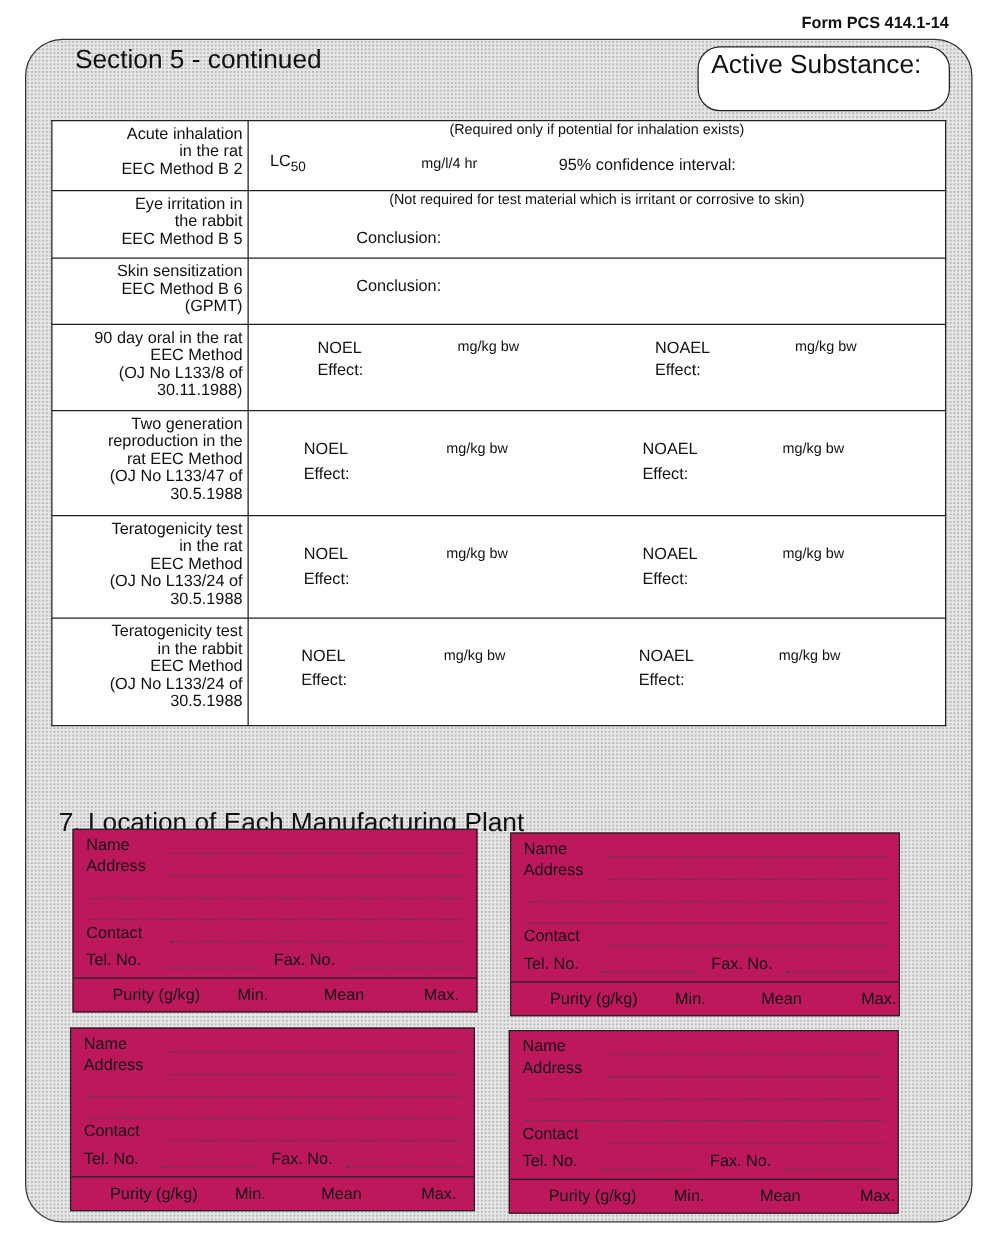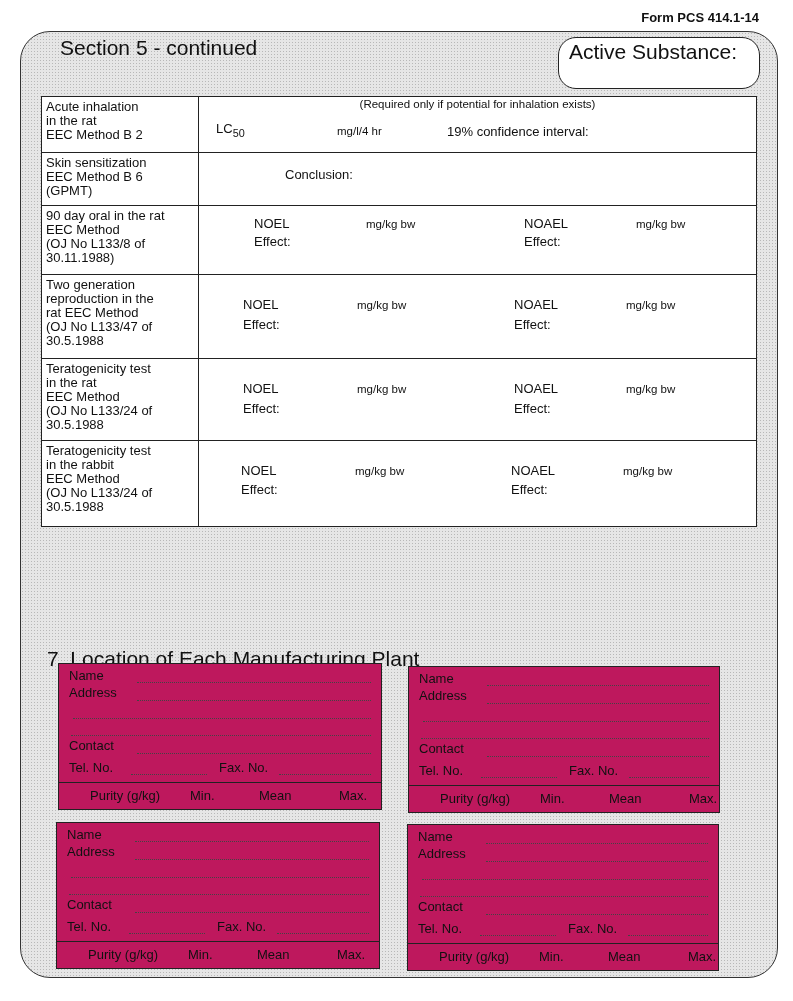--- a/index.html
+++ b/index.html
@@ -6,21 +6,21 @@
   body{width:793px;height:1001px;position:relative;font-family:"Liberation Sans",sans-serif;color:#111;overflow:hidden;}
   .formno{position:absolute;right:34px;top:10px;font-size:13px;font-weight:bold;}
   .frame{position:absolute;left:20px;top:31px;width:756px;height:945px;border:1.5px solid #333;border-radius:30px;
     background-color:#e6e6e6;
     background-image:radial-gradient(#b8b8b8 0.6px, transparent 0.8px);
     background-size:3px 3px;}
   .sec-title{position:absolute;left:60px;top:36px;font-size:21px;}
   .active{position:absolute;left:558px;top:37px;width:202px;height:52px;border:1.5px solid #222;border-radius:18px;background:#fff;font-size:21px;padding:0 0 0 10px;box-sizing:border-box;line-height:28px;}
   table.tox{position:absolute;left:41px;top:96px;width:716px;border-collapse:collapse;background:#fff;font-size:13px;}
   table.tox td{border:1.5px solid #222;vertical-align:top;padding:0;}
-  td.lab{width:148px;padding:3px 4px !important;line-height:14px;}
+  td.lab{width:148px;padding:3px 4px !important;line-height:14px;text-align:right;}
   td.body{position:relative;}
   .note{position:absolute;left:0;right:0;top:1px;text-align:center;font-size:11.5px;}
   .concl{position:absolute;left:86px;font-size:13px;}
   .abs{position:absolute;font-size:13px;white-space:nowrap;}
   .small{font-size:11.5px;}
   .h7{position:absolute;left:47px;top:635px;font-size:21px;margin-top:12px;}
   .plant{position:absolute;width:322px;height:145px;background:#be185d;border:1.5px solid #222;font-size:13px;}
   .plant .row{position:absolute;left:10px;right:8px;}
   .dots{position:absolute;border-bottom:1px dotted #444;height:0;}
   .purity{position:absolute;left:0;right:0;bottom:0;height:26px;border-top:1.5px solid #222;}
@@ -39,21 +39,32 @@
       <tr style="height:56px">
     <td class="lab">
           <div>Acute inhalation</div>
           <div>in the rat</div>
           <div>EEC Method B 2</div>
         </td>
     <td class="body">
       <div class="note">(Required only if potential for inhalation exists)</div>
       <span class="abs" style="left:17px;top:24px"><span>LC</span><sub>50</sub></span>
       <span class="abs small" style="left:138px;top:28px">mg/l/4 hr</span>
-      <span class="abs" style="left:248px;top:27px">19% confidence interval:</span>
+      <span class="abs" style="left:248px;top:27px">95% confidence interval:</span>
+    </td>
+  </tr>
+  <tr style="height:54px">
+    <td class="lab">
+          <div>Eye irritation in</div>
+          <div>the rabbit</div>
+          <div>EEC Method B 5</div>
+        </td>
+    <td class="body">
+      <div class="note">(Not required for test material which is irritant or corrosive to skin)</div>
+      <span class="concl" style="top:29px">Conclusion:</span>
     </td>
   </tr>
   <tr style="height:53px">
     <td class="lab">
           <div>Skin sensitization</div>
           <div>EEC Method B 6</div>
           <div>(GPMT)</div>
         </td>
     <td class="body">
       <span class="concl" style="top:14px">Conclusion:</span>

